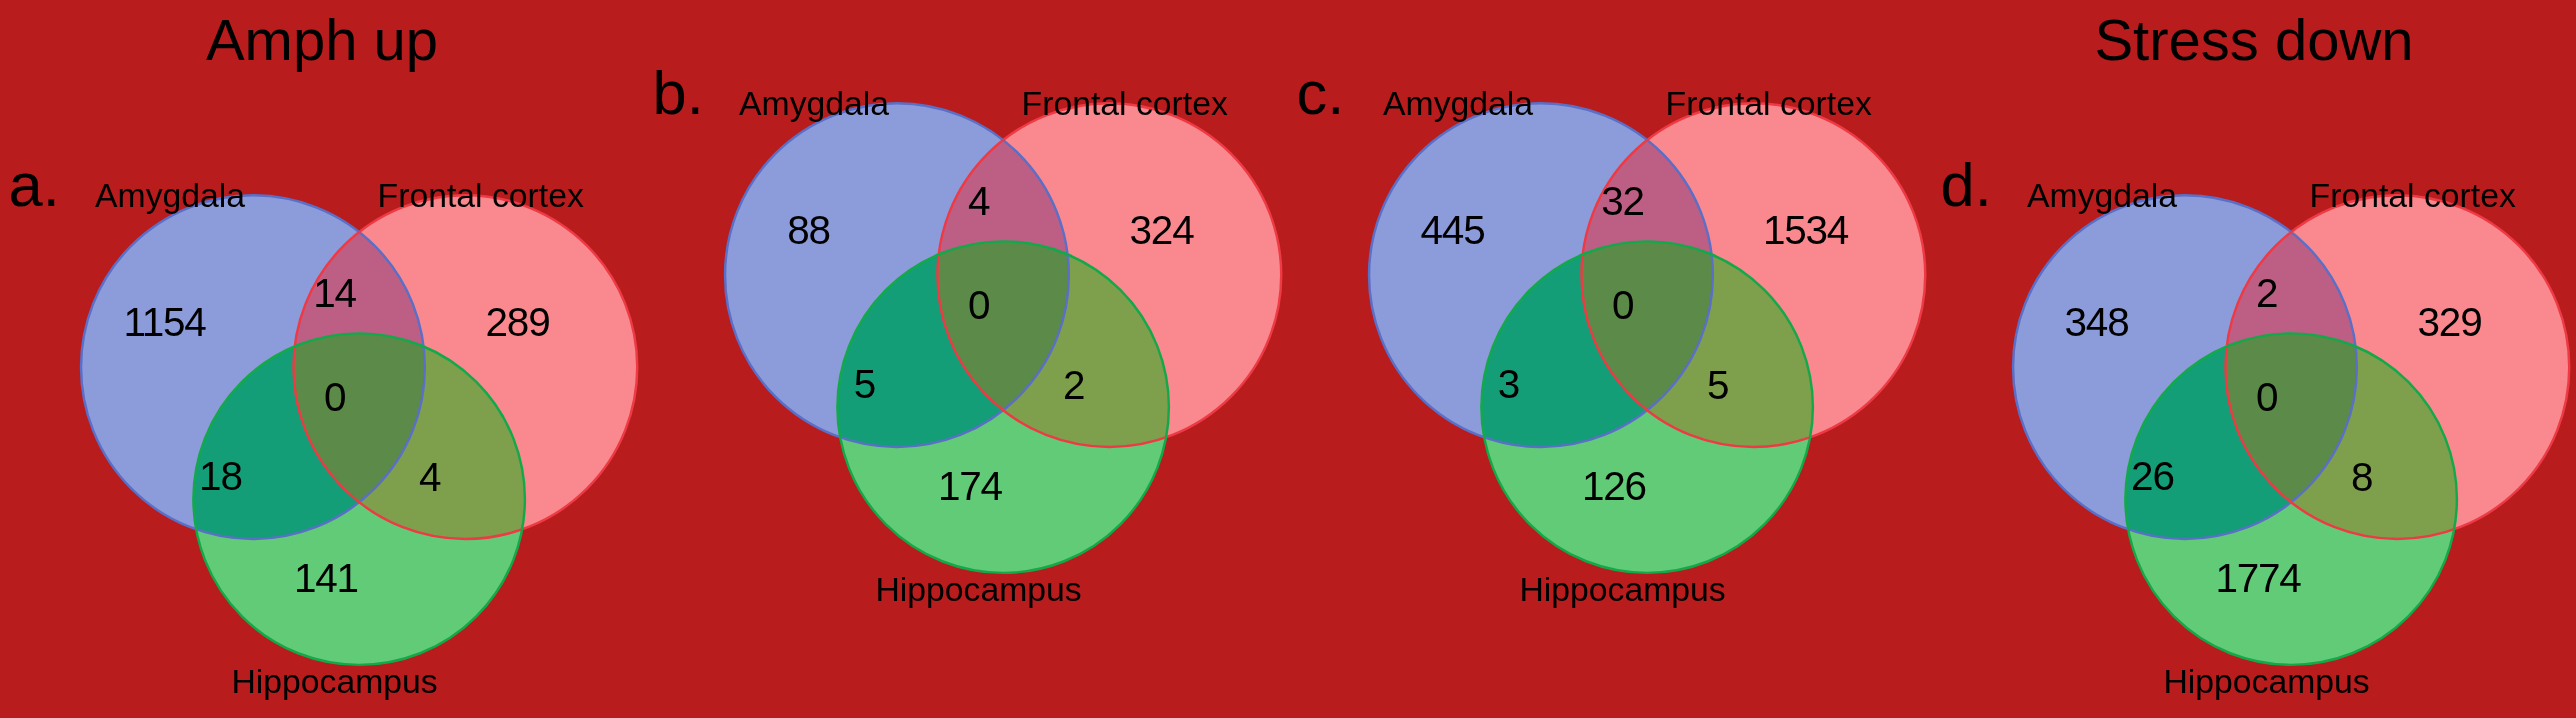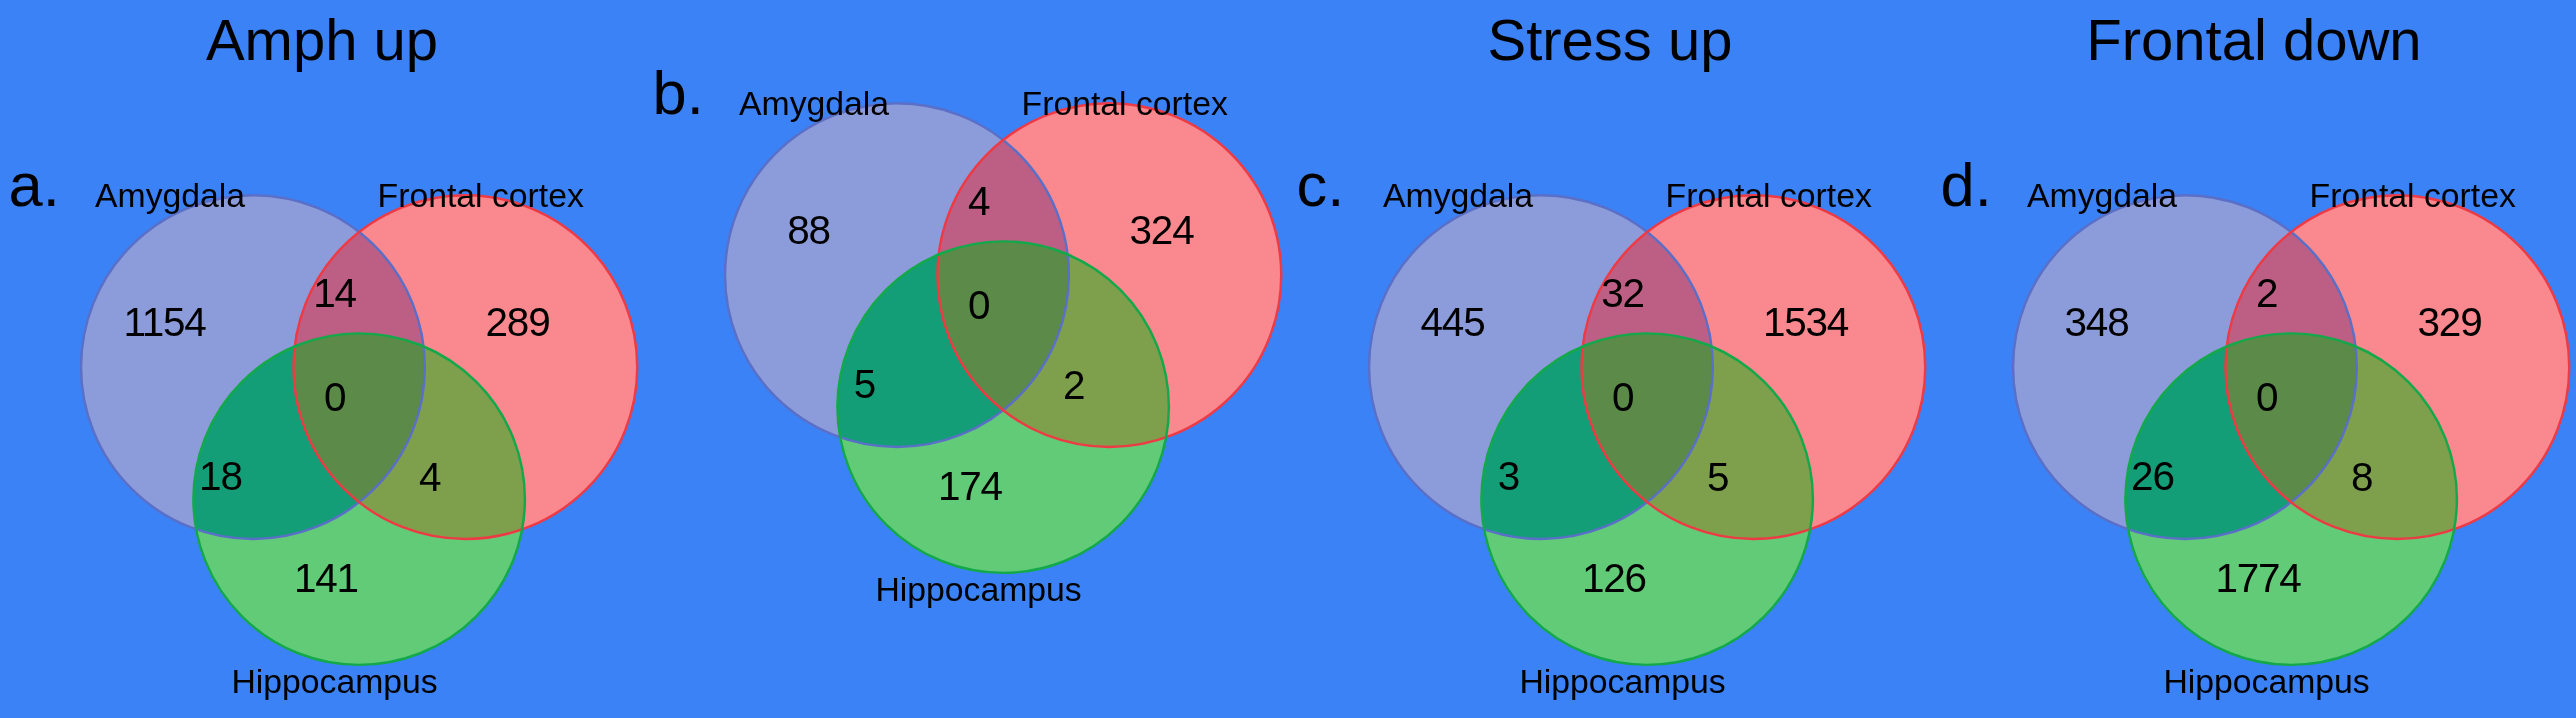--- a/index.html
+++ b/index.html
@@ -4,21 +4,21 @@
 <style>
   html, body {
     margin: 0;
     padding: 0;
     background: #ffffff;
     font-family: "Liberation Sans", "DejaVu Sans", sans-serif;
   }
   .figure {
     width: 2576px;
     height: 719px;
-    background: #3b82f6;
+    background: #b91c1c;
     display: flex;
     flex-direction: row;
     overflow: hidden;
   }
   .panel {
     width: 644px;
     height: 719px;
     display: flex;
     flex-direction: column;
     flex: 0 0 auto;
@@ -145,21 +145,20 @@
       <text class="count" x="545" y="350">4</text>
       <text class="count" x="843" y="398">324</text>
       <text class="count" x="545" y="520">0</text>
       <text class="count" x="359" y="648">5</text>
       <text class="count" x="700" y="650">2</text>
       <text class="count" x="531" y="815">174</text>
     </svg>
   </section>
 
   <section class="panel">
-    <div class="panel-title">Stress up</div>
     <svg class="venn" viewBox="0 0 1049 1021">
       <defs>
         <clipPath id="cb2">
             <circle cx="412" cy="448" r="280"></circle>
           </clipPath>
         <clipPath id="cr2">
             <circle cx="758" cy="448" r="280"></circle>
           </clipPath>
       </defs>
       <circle cx="412" cy="448" r="280" fill="#8c9bd9"></circle>
@@ -190,21 +189,21 @@
       <text class="count" x="545" y="350">32</text>
       <text class="count" x="843" y="398">1534</text>
       <text class="count" x="545" y="520">0</text>
       <text class="count" x="359" y="648">3</text>
       <text class="count" x="700" y="650">5</text>
       <text class="count" x="531" y="815">126</text>
     </svg>
   </section>
 
   <section class="panel">
-    <div class="panel-title">Frontal down</div>
+    <div class="panel-title">Stress down</div>
     <svg class="venn" viewBox="0 0 1049 1021">
       <defs>
         <clipPath id="cb3">
             <circle cx="412" cy="448" r="280"></circle>
           </clipPath>
         <clipPath id="cr3">
             <circle cx="758" cy="448" r="280"></circle>
           </clipPath>
       </defs>
       <circle cx="412" cy="448" r="280" fill="#8c9bd9"></circle>

